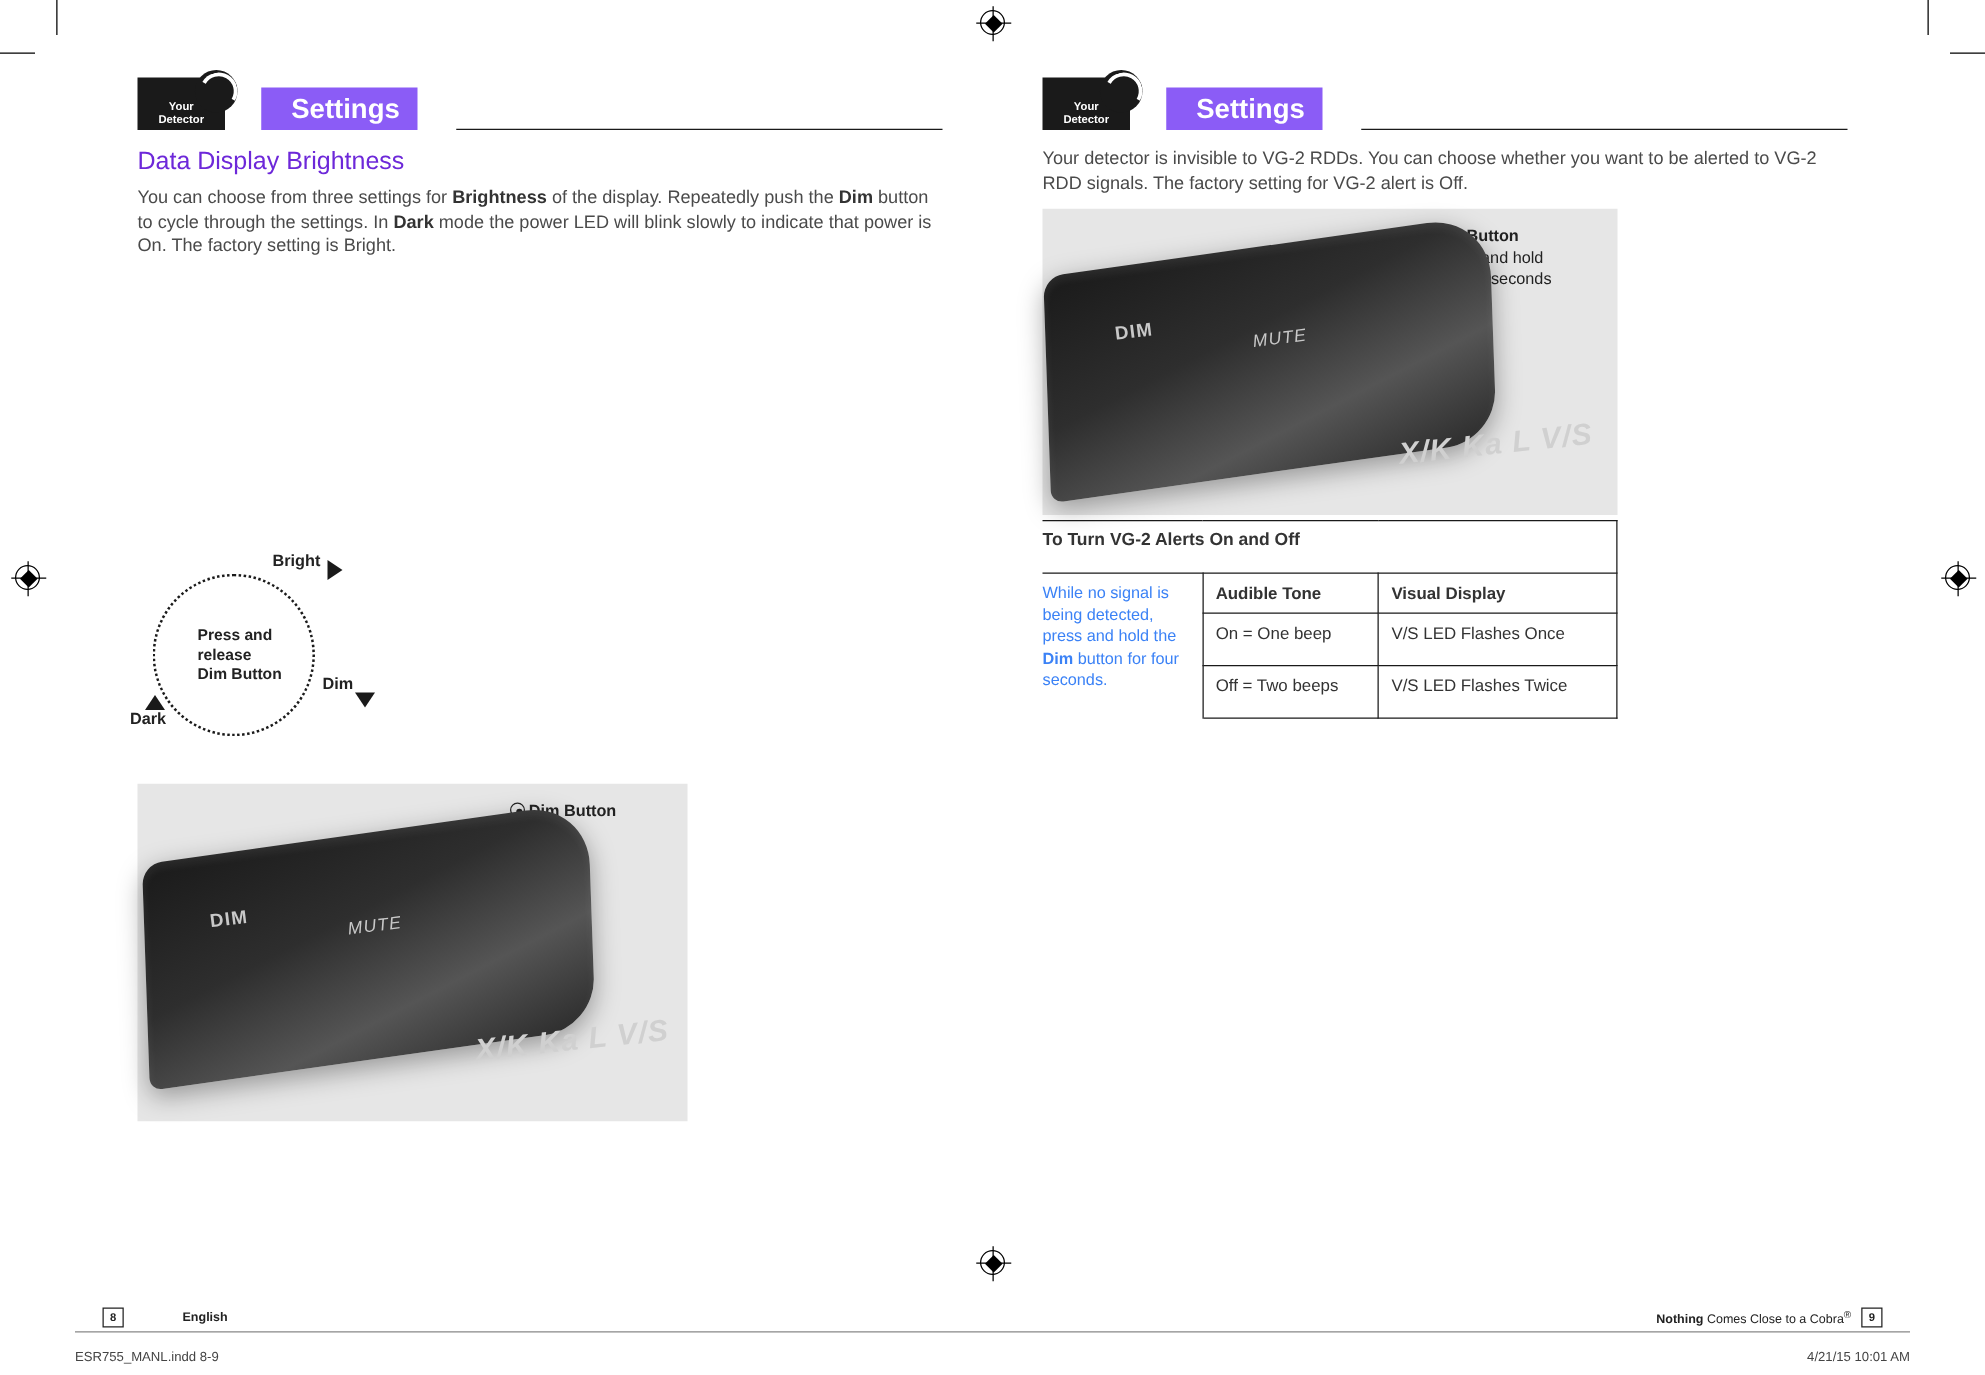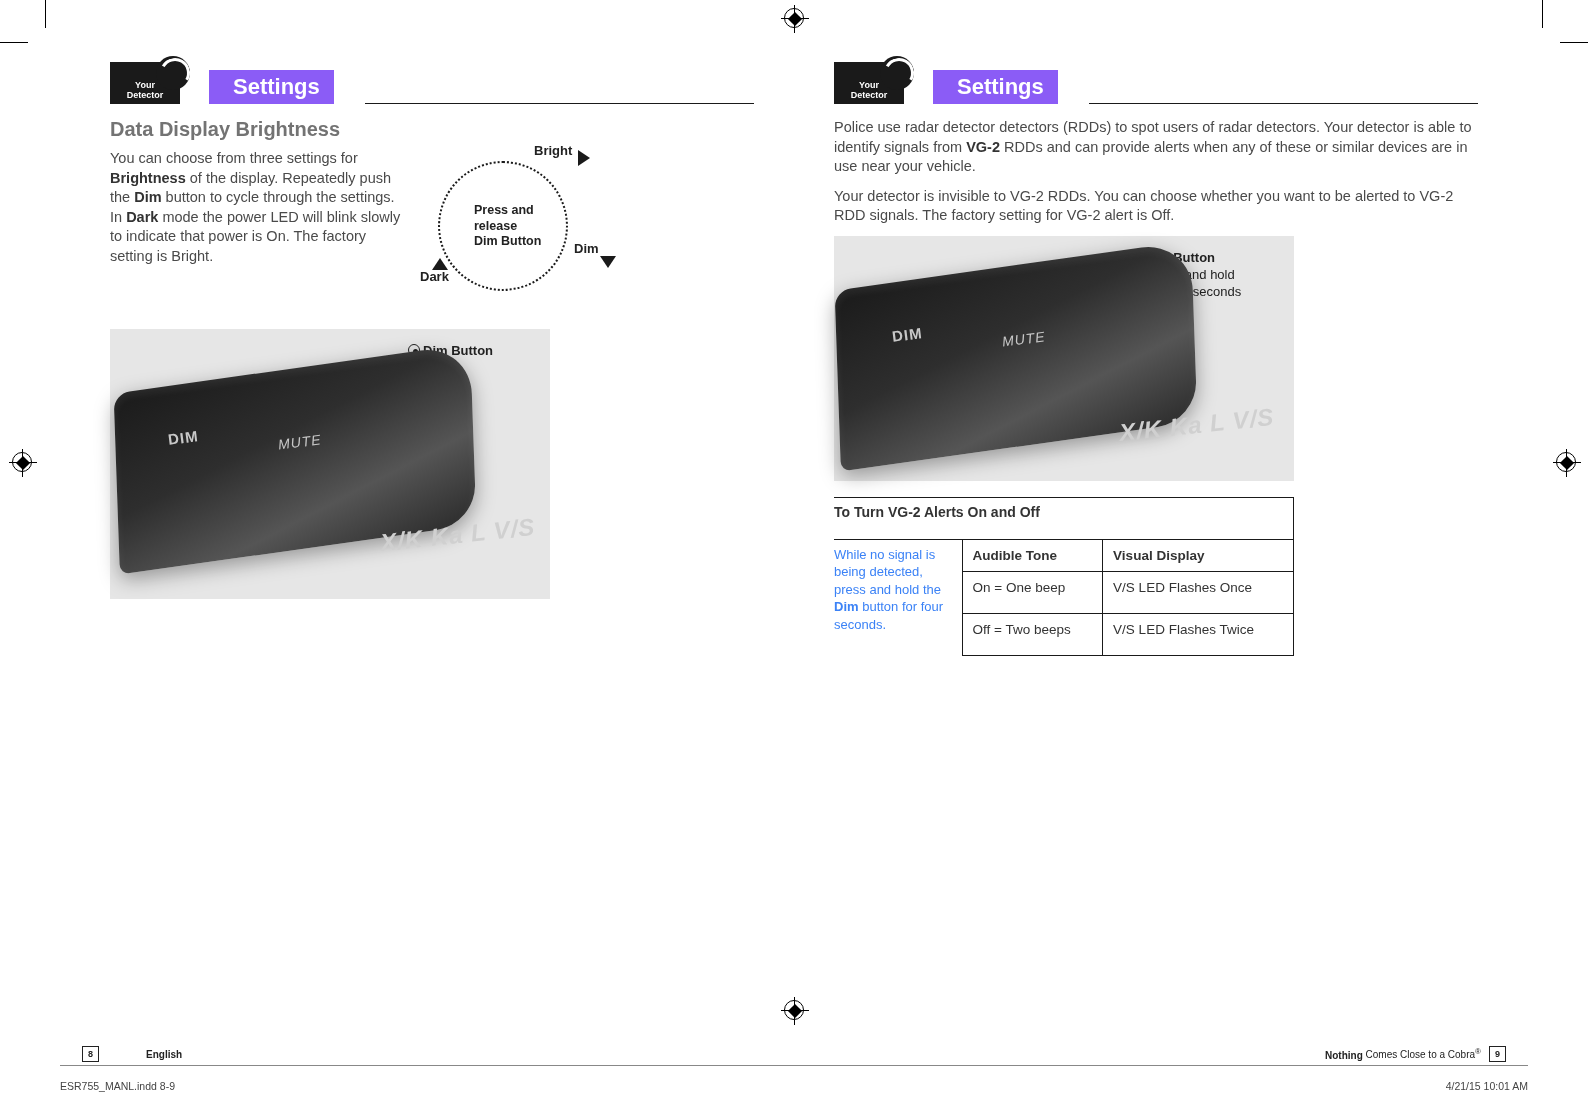--- a/index.html
+++ b/index.html
@@ -100,36 +100,36 @@
     margin-top: 41px;
   }
   .header-rule {
     flex: 1;
     height: 1px;
     background: #1a1a1a;
     margin-bottom: 0;
   }
 
   h2.section-title {
-    color: #737373;
+    color: #6d28d9;
     font-size: 20px;
-    font-weight: bold;
+    font-weight: normal;
     margin: 8px 0 8px 0;
   }
   p.body {
     font-size: 14.5px;
     line-height: 1.35;
     color: #4a4a4a;
     margin-bottom: 10px;
   }
   p.body b { font-weight: bold; color: #333; }
 
   .left-content {
     display: flex;
-    gap: 18px;
+    flex-direction: column;
   }
   .left-text { flex: 0 0 298px; }
 
   .cycle-diagram {
     width: 170px; height: 170px;
     position: relative;
     flex: 0 0 170px;
     margin-top: -8px;
   }
   .cycle-dots {
@@ -234,21 +234,21 @@
   }
   .dim-callout-sub {
     font-weight: normal;
     display: block;
     padding-left: 18px;
   }
 
   table.vg {
     width: 460px;
     border-collapse: collapse;
-    margin-top: 16px;
+    margin-top: 4px;
     font-size: 13.5px;
   }
   table.vg td, table.vg th {
     border: 1px solid #1a1a1a;
     padding: 8px 10px;
     text-align: left;
     vertical-align: top;
   }
   table.vg .caption {
     border-left: none;
@@ -371,21 +371,20 @@
 <div class="page page-right">
   <div class="header-bar">
     <div class="header-tab">
       <span>Your Detector</span>
       <div class="header-logo"></div>
     </div>
     <div class="header-title">Settings</div>
     <div class="header-rule"></div>
   </div>
 
-  <p class="body">Police use radar detector detectors (RDDs) to spot users of radar detectors. Your detector is able to identify signals from <b>VG-2</b> RDDs and can provide alerts when any of these or similar devices are in use near your vehicle.</p>
   <p class="body">Your detector is invisible to VG-2 RDDs. You can choose whether you want to be alerted to VG-2 RDD signals. The factory setting for VG-2 alert is Off.</p>
 
   <div class="device-image-right">
     <div class="dim-callout-right">
       <span class="callout-dot"></span><span>Dim Button</span>
       <span class="dim-callout-sub">Press and hold<br>for four seconds</span>
     </div>
     <div class="device" style="top:30px;left:2px"></div>
     <span class="dev-label dev-dim" style="top:90px;left:58px">DIM</span>
     <span class="dev-label dev-mute" style="top:95px;left:168px">MUTE</span>

